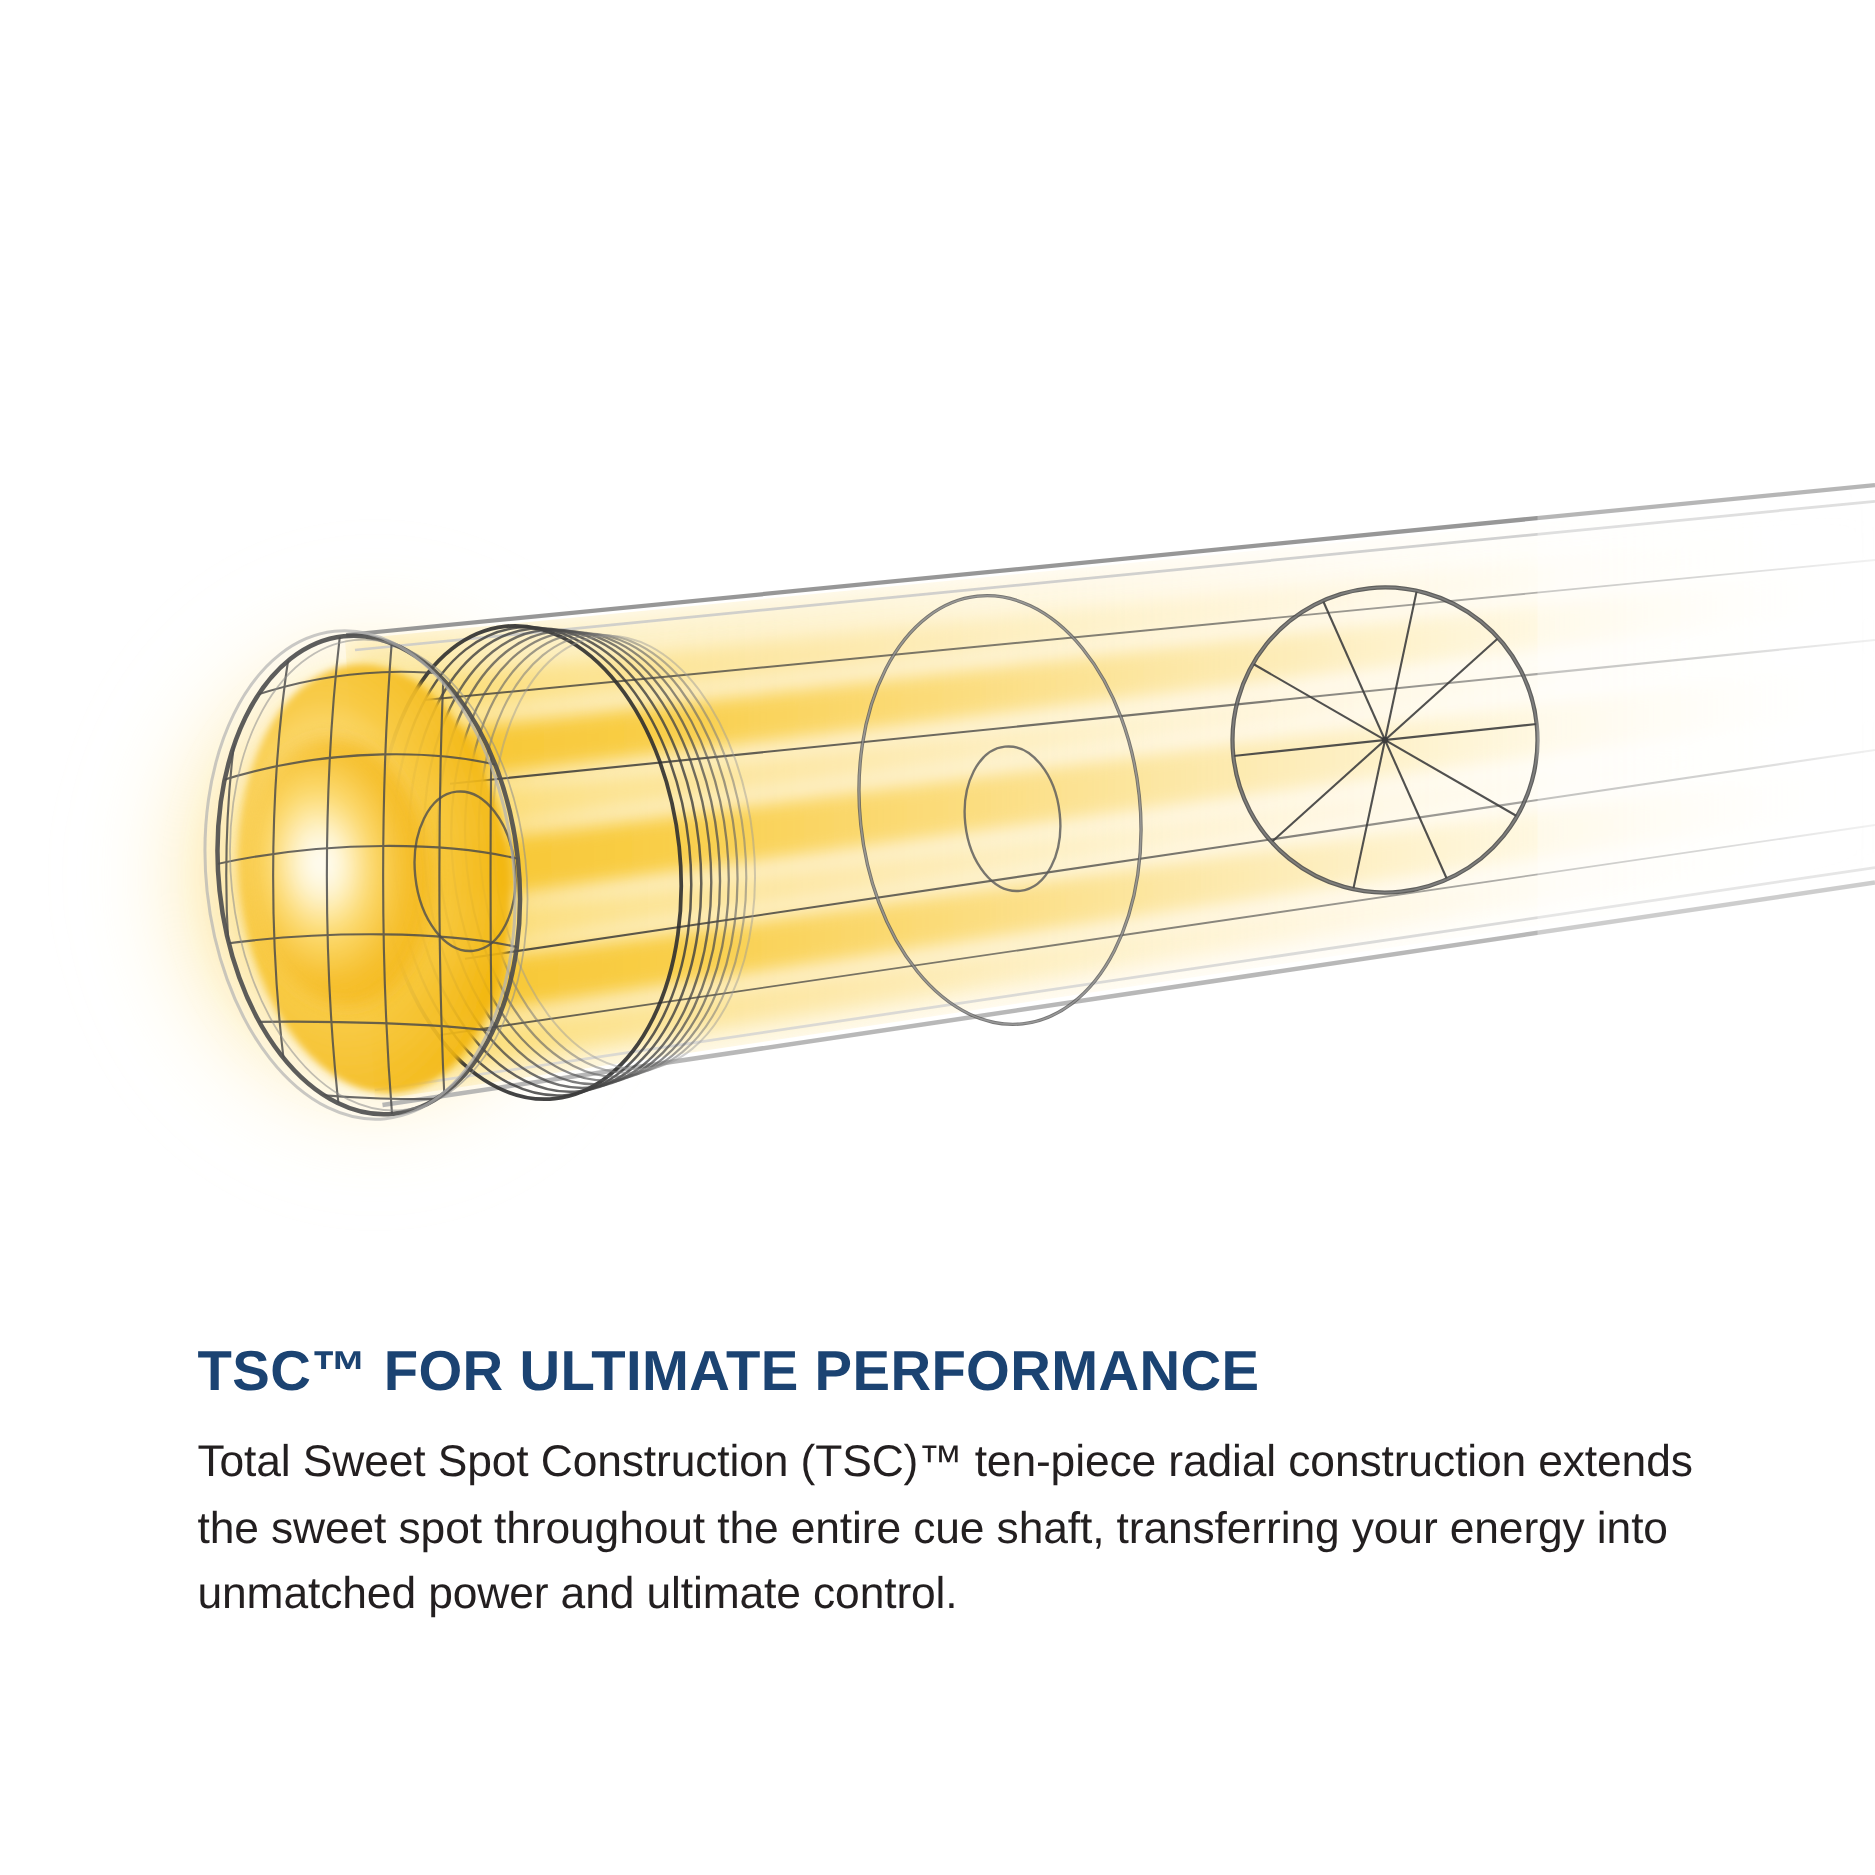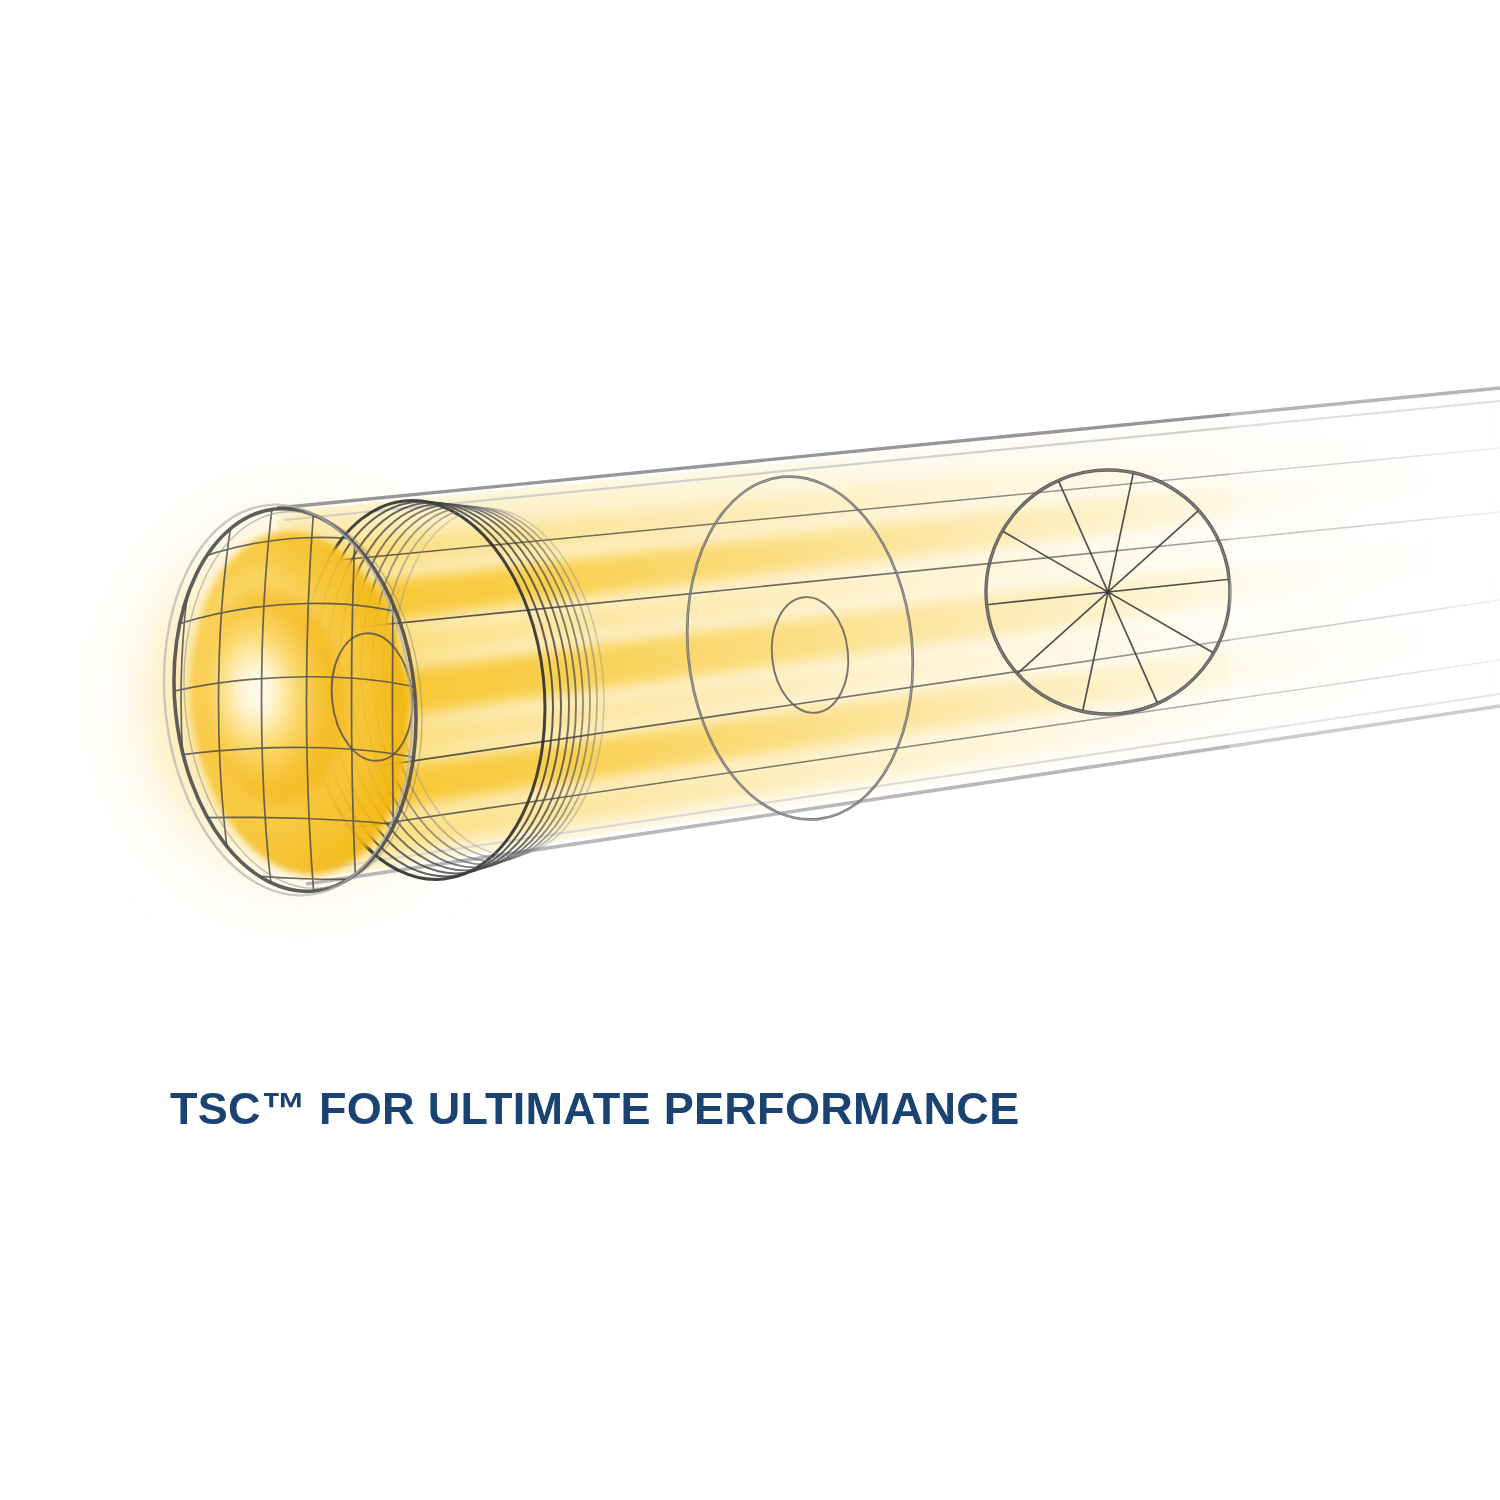--- a/index.html
+++ b/index.html
@@ -27,21 +27,21 @@
     width: 1500px;
     height: 1040px;
   }
   #text-block {
     position: absolute;
     left: 158px;
     top: 1072px;
     width: 1240px;
   }
   #headline {
-    margin: 12px;
+    margin: 0;
     font-family: "Liberation Sans", "DejaVu Sans", sans-serif;
     font-size: 45px;
     font-weight: bold;
     letter-spacing: 0.3px;
     color: #1b4372;
     line-height: 1.12;
     white-space: nowrap;
   }
   #body-copy {
     margin: 0;
@@ -253,15 +253,16 @@
         <ellipse cx="288" cy="700" rx="123" ry="196" transform="rotate(-6 288 700)" stroke="#b2b2b2" stroke-width="2.4" opacity="0.70"></ellipse>
         <ellipse cx="303" cy="700" rx="118" ry="189" transform="rotate(-6 303 700)" stroke="#8d8d8d" stroke-width="1.4" opacity="0.55"></ellipse>
       </g>
 
       <rect x="1230" y="330" width="300" height="420" fill="#ffffff" opacity="0.30"></rect>
     </svg>
   </div>
 
   <div id="text-block">
     <h2 id="headline">TSC™ FOR ULTIMATE PERFORMANCE</h2>
+    <p id="body-copy">Total Sweet Spot Construction (TSC)™ ten-piece radial construction extends the sweet spot throughout the entire cue shaft, transferring your energy into unmatched power and ultimate control.</p>
   </div>
 
 </div>
 
 </body></html>

